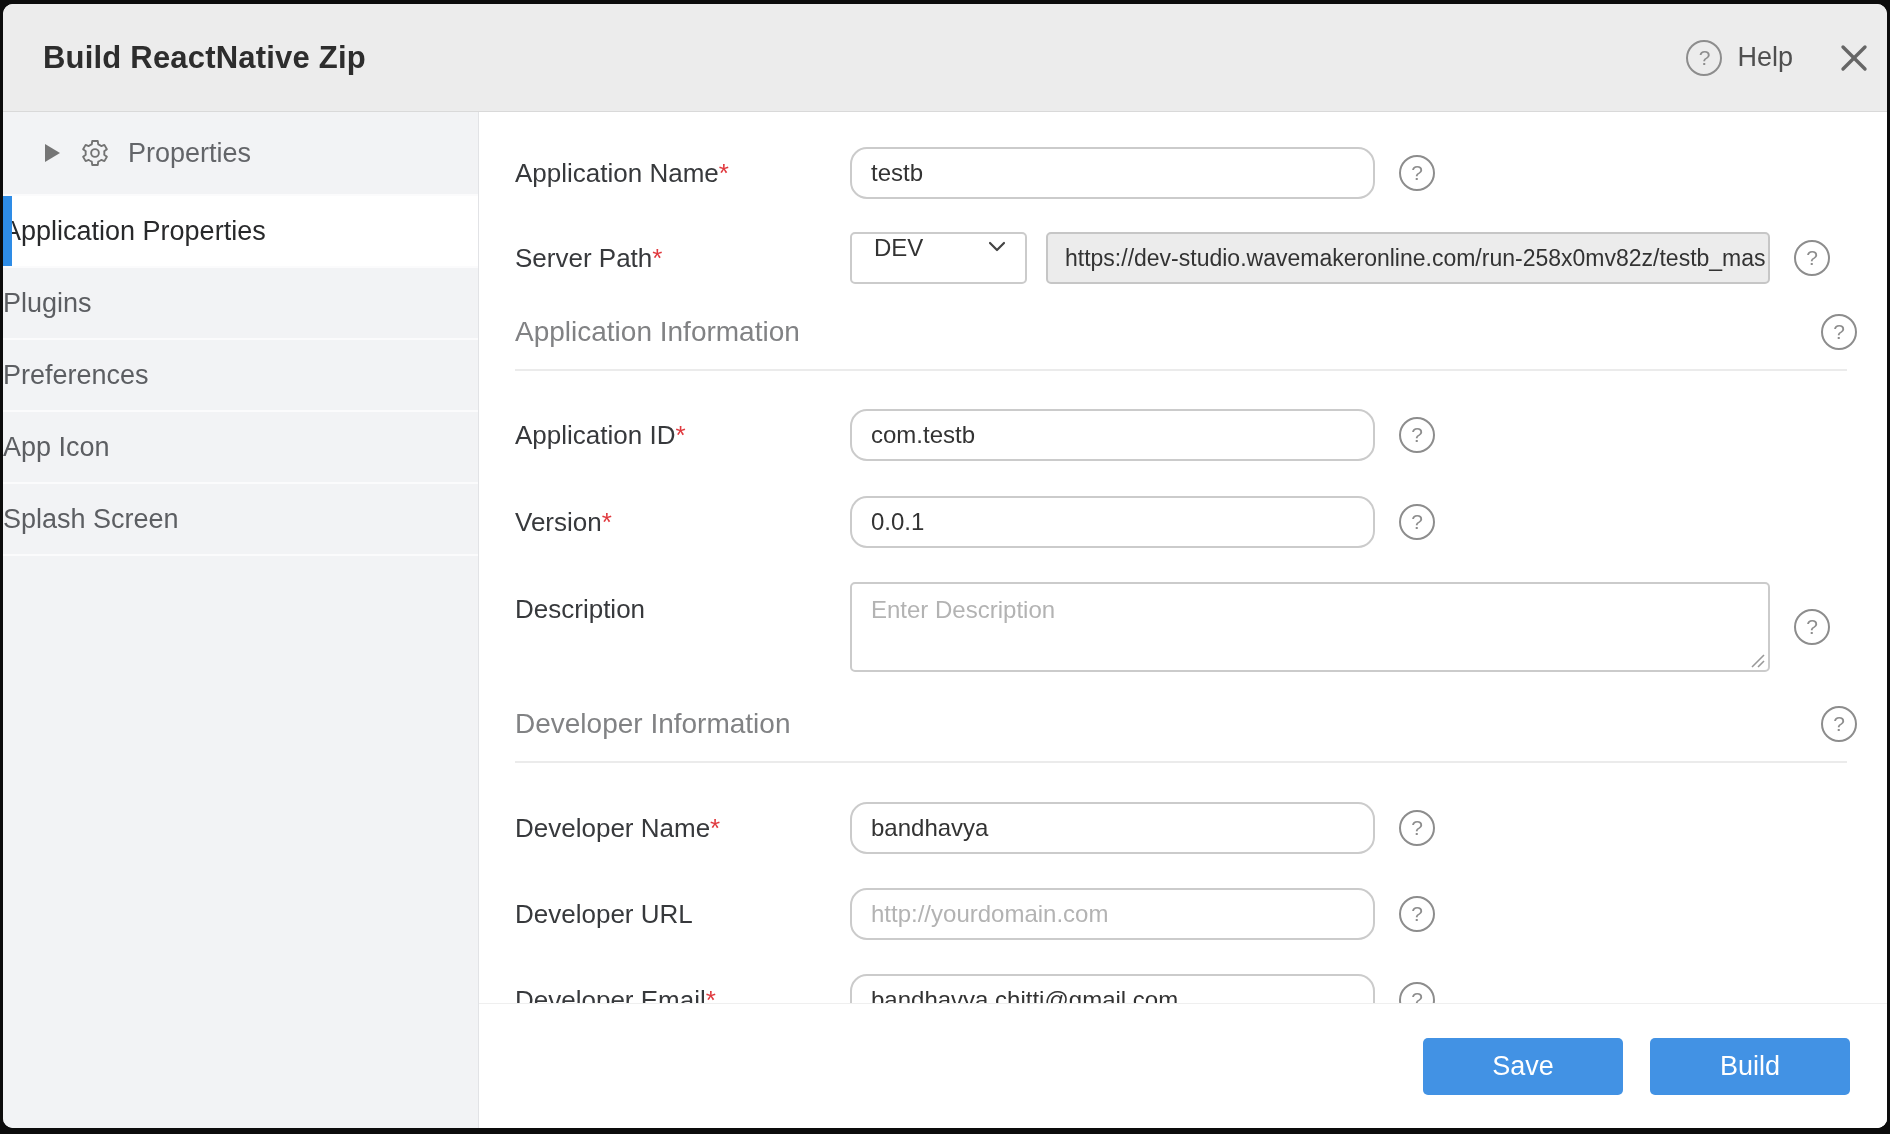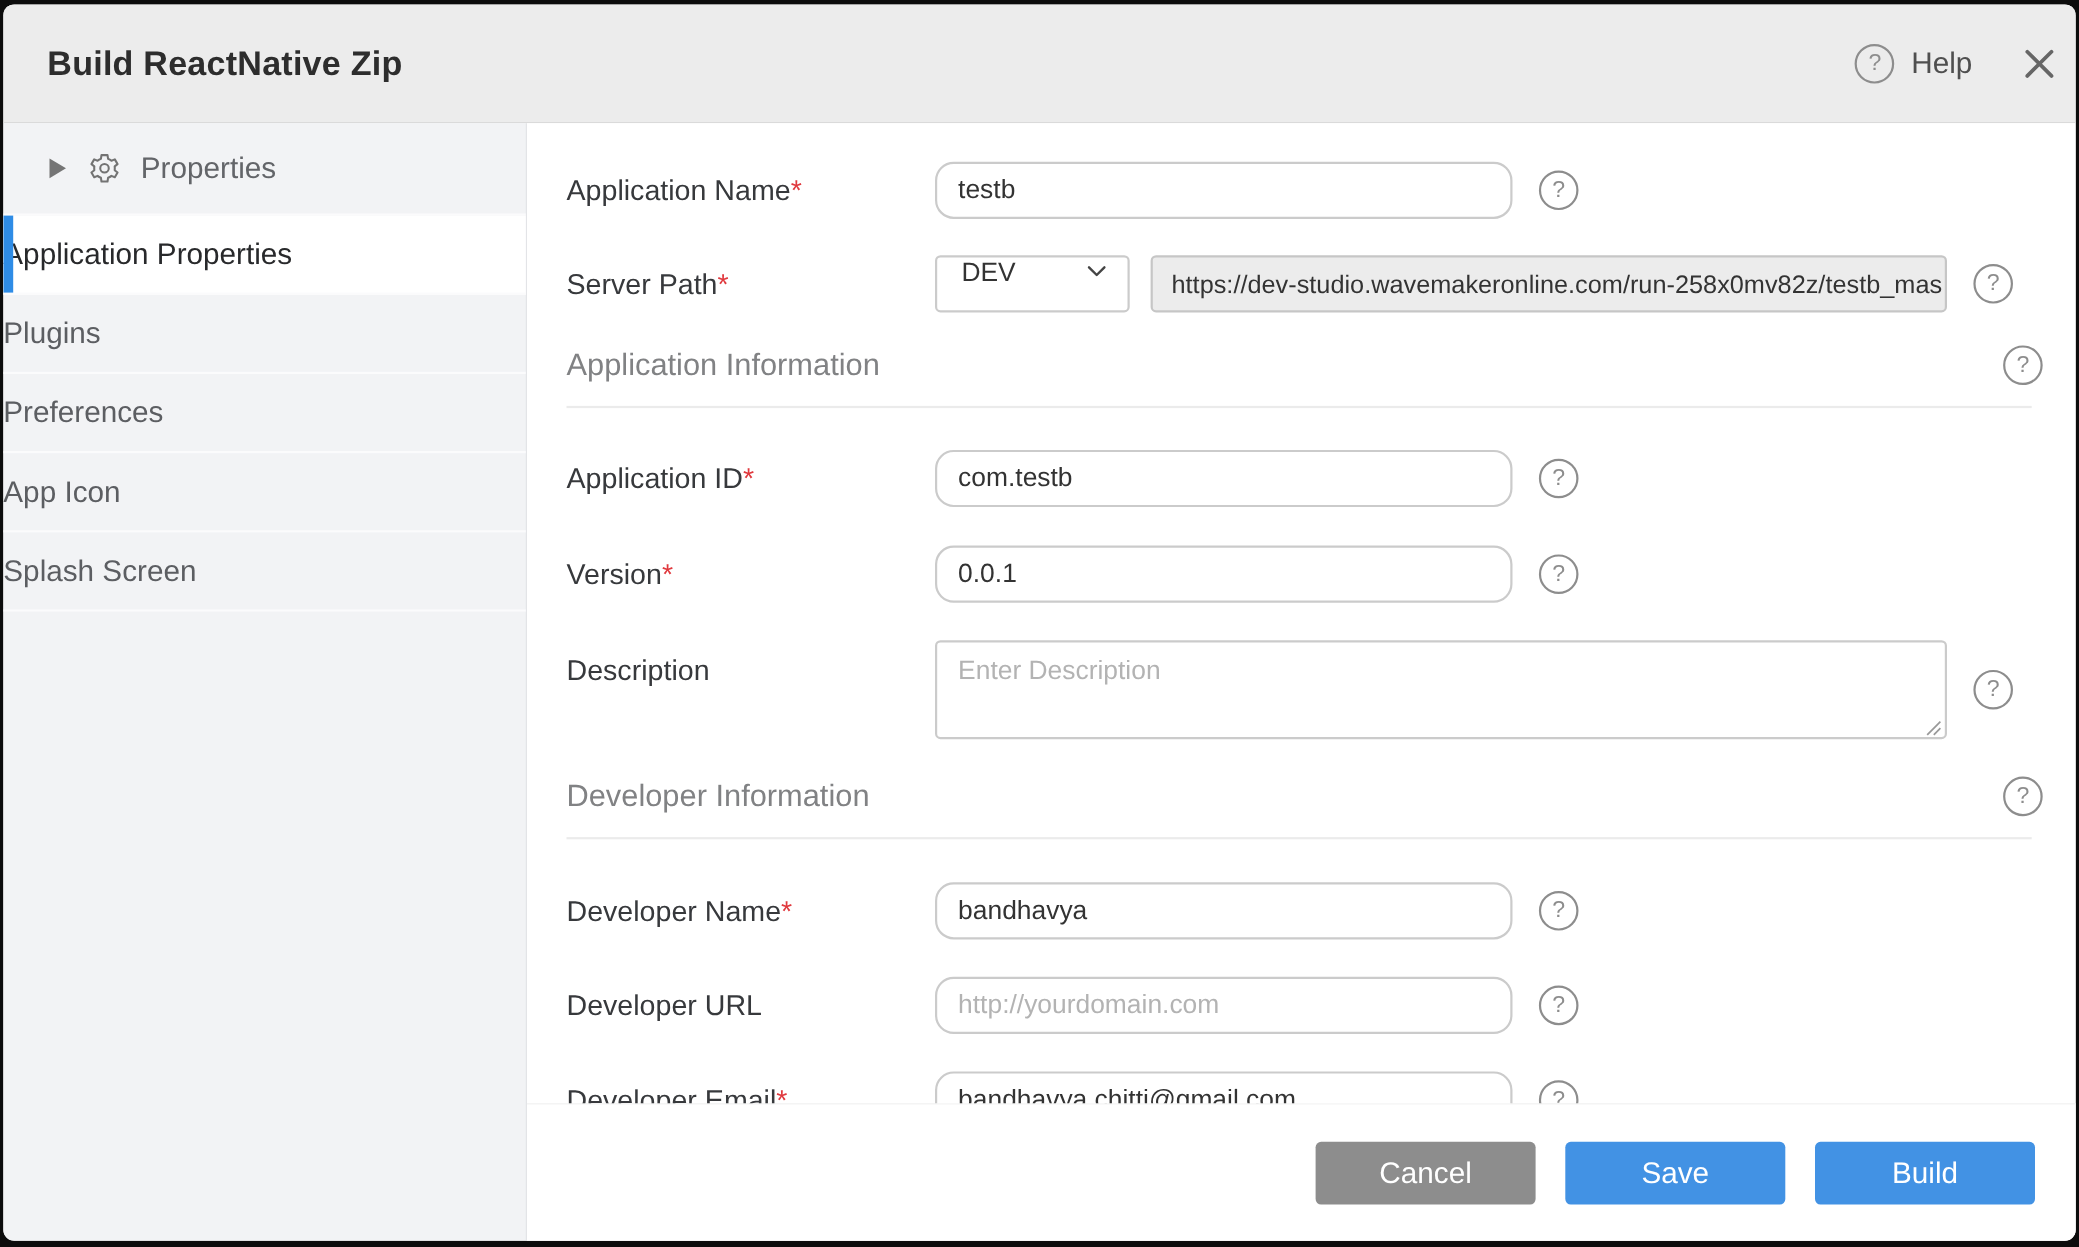--- a/index.html
+++ b/index.html
@@ -243,20 +243,19 @@
 
         <div class="fr" style="top:862px;">
           <div class="flabel"><span>Developer Email</span><span class="req">*</span></div>
           <input class="tinput" type="text" value="bandhavya.chitti@gmail.com" style="">
           <span class="q">?</span>
         </div>
 
       </div>
 
       <div class="footer">
-        <button class="btn gray">Cancel</button>
         <button class="btn blue">Save</button>
         <button class="btn blue">Build</button>
       </div>
     </div>
   </div>
 
 </div>
 
 </body></html>

